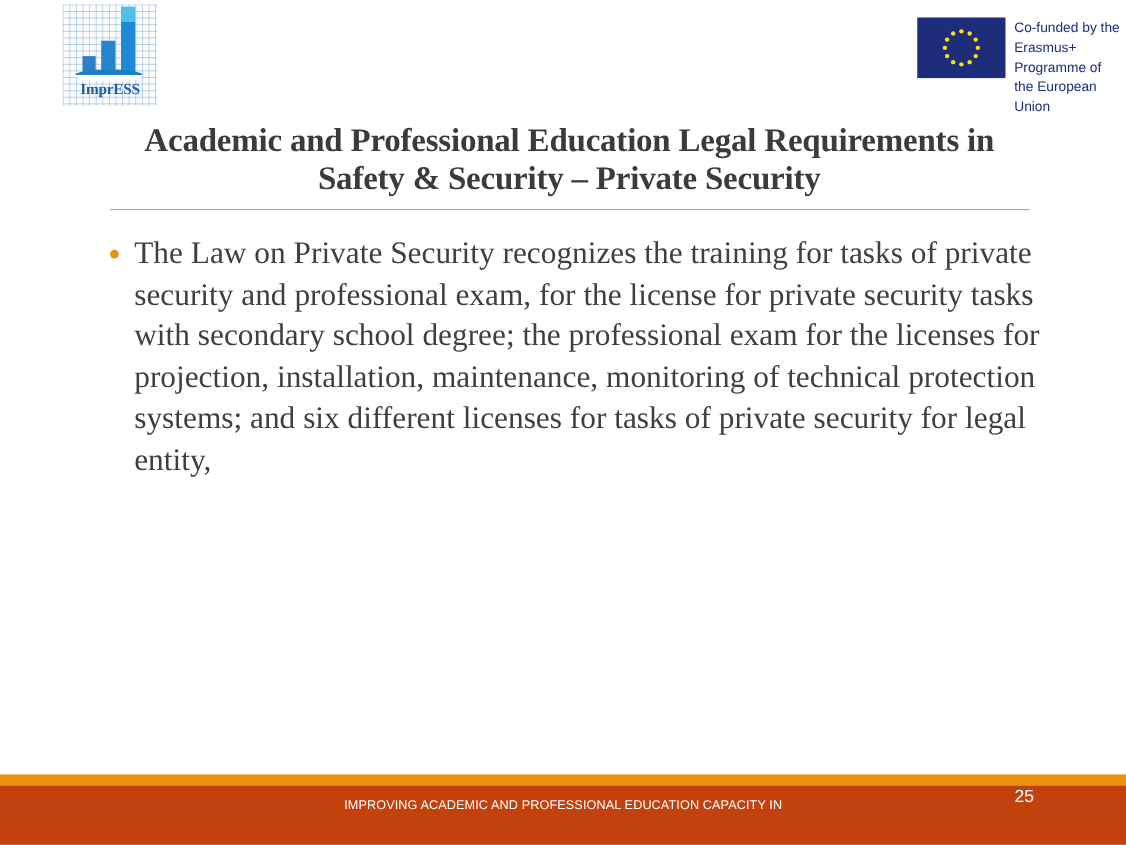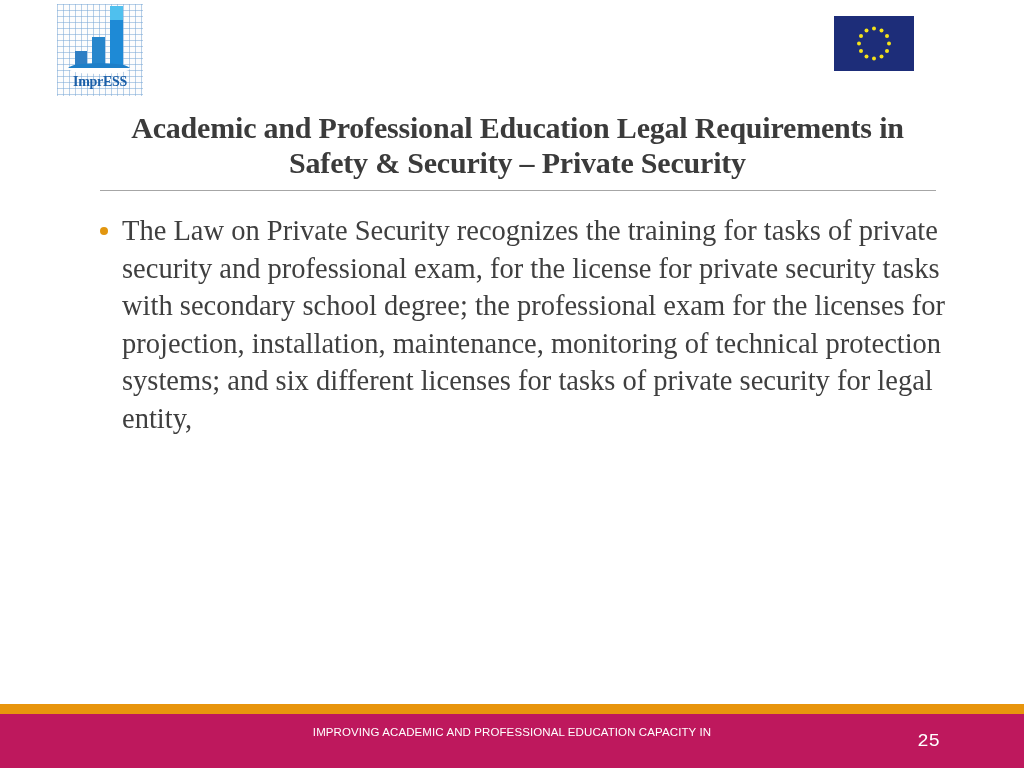--- a/index.html
+++ b/index.html
@@ -178,41 +178,41 @@
     width: 1024px;
     height: 10px;
     background: #e8950d;
   }
   .footer-bar {
     position: absolute;
     left: 0;
     bottom: 0;
     width: 1024px;
     height: 54px;
-    background: #be185d;
+    background: #c2410c;
     margin-top: 44px;
   }
   .footer-text {
     position: absolute;
     left: 262px;
     top: 10px;
     width: 500px;
     text-align: center;
     font-family: "Liberation Sans", sans-serif;
     font-size: 11.5px;
     line-height: 17px;
     color: #ffffff;
     letter-spacing: 0.1px;
   }
   .footer-pagenum {
     position: absolute;
     right: 84px;
-    top: 16px;
-    font-family: Liberation Mono, monospace;
-    font-size: 19px;
+    top: 2px;
+    font-family: Liberation Sans, sans-serif;
+    font-size: 16px;
     color: #ffffff;
   }
 </style>
 </head>
 <body>
 
 <div class="slide">
 
   <div class="header">
 
@@ -241,20 +241,21 @@
             <circle cx="47.5" cy="40.5" r="2"></circle>
             <circle cx="40" cy="42.5" r="2"></circle>
             <circle cx="32.5" cy="40.5" r="2"></circle>
             <circle cx="27" cy="35" r="2"></circle>
             <circle cx="25" cy="27.5" r="2"></circle>
             <circle cx="27" cy="20" r="2"></circle>
             <circle cx="32.5" cy="14.5" r="2"></circle>
           </g>
         </svg>
       </div>
+      <div class="eu-text">Co-funded by the Erasmus+ Programme of the European Union</div>
     </div>
 
   </div>
 
   <div class="slide-title">Academic and Professional Education Legal Requirements in Safety &amp; Security – Private Security</div>
   <div class="title-rule"></div>
 
   <div class="body-content">
     <div class="bullet-item">
       <span class="bullet-dot"></span>

